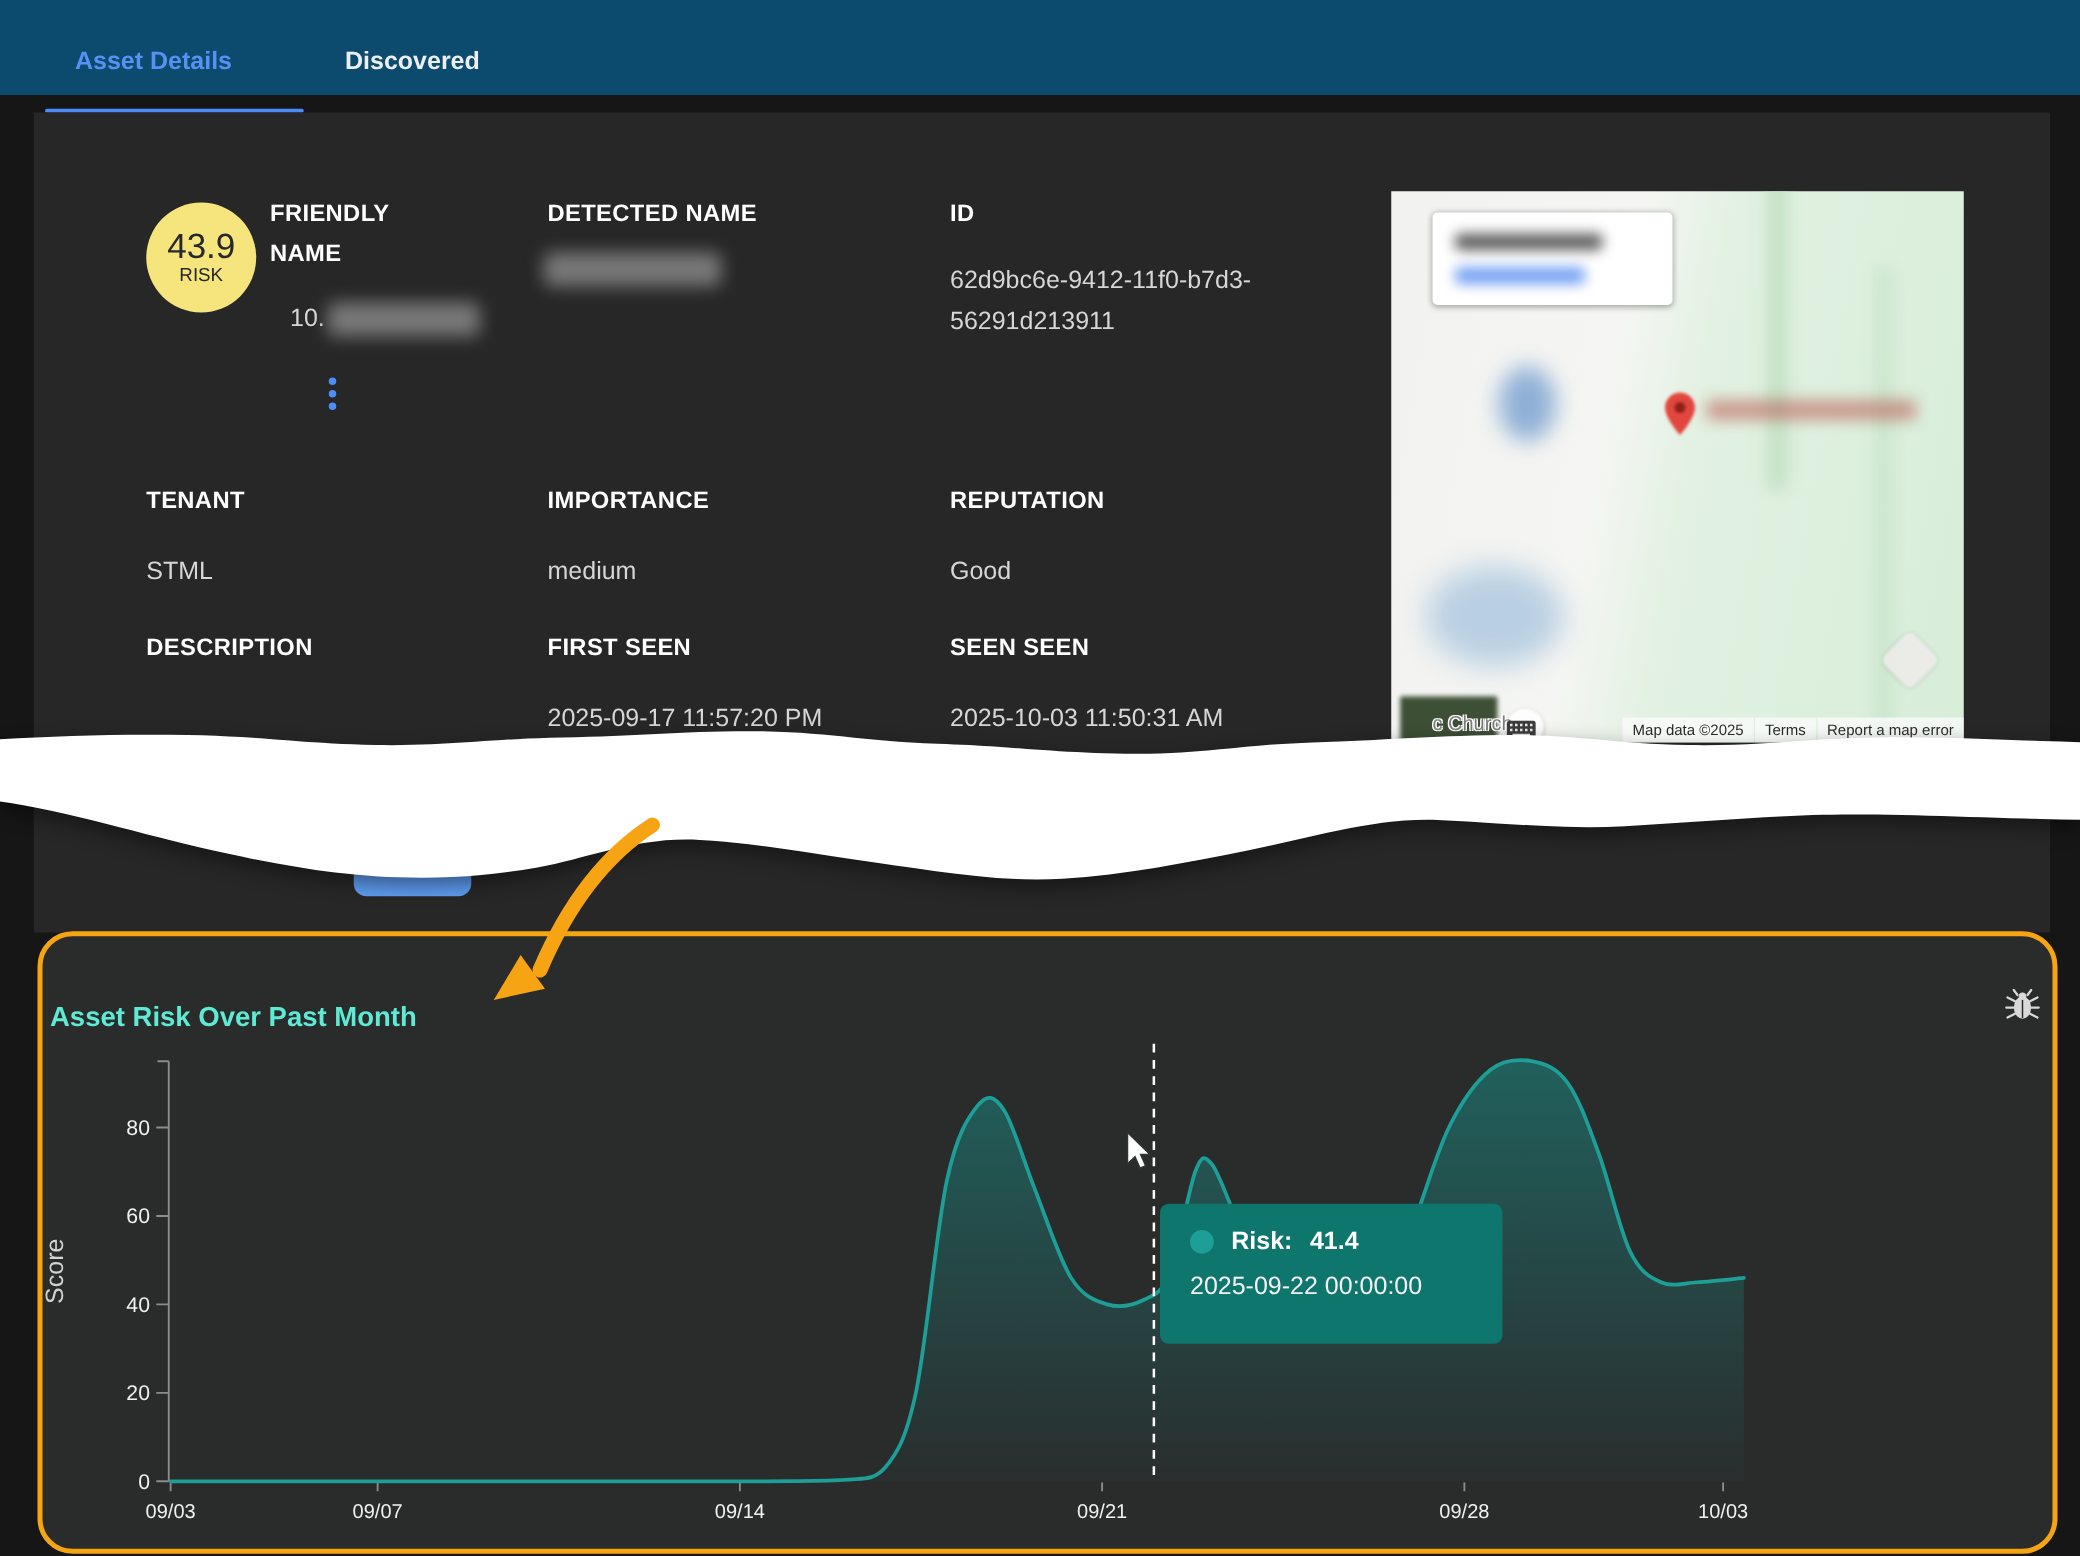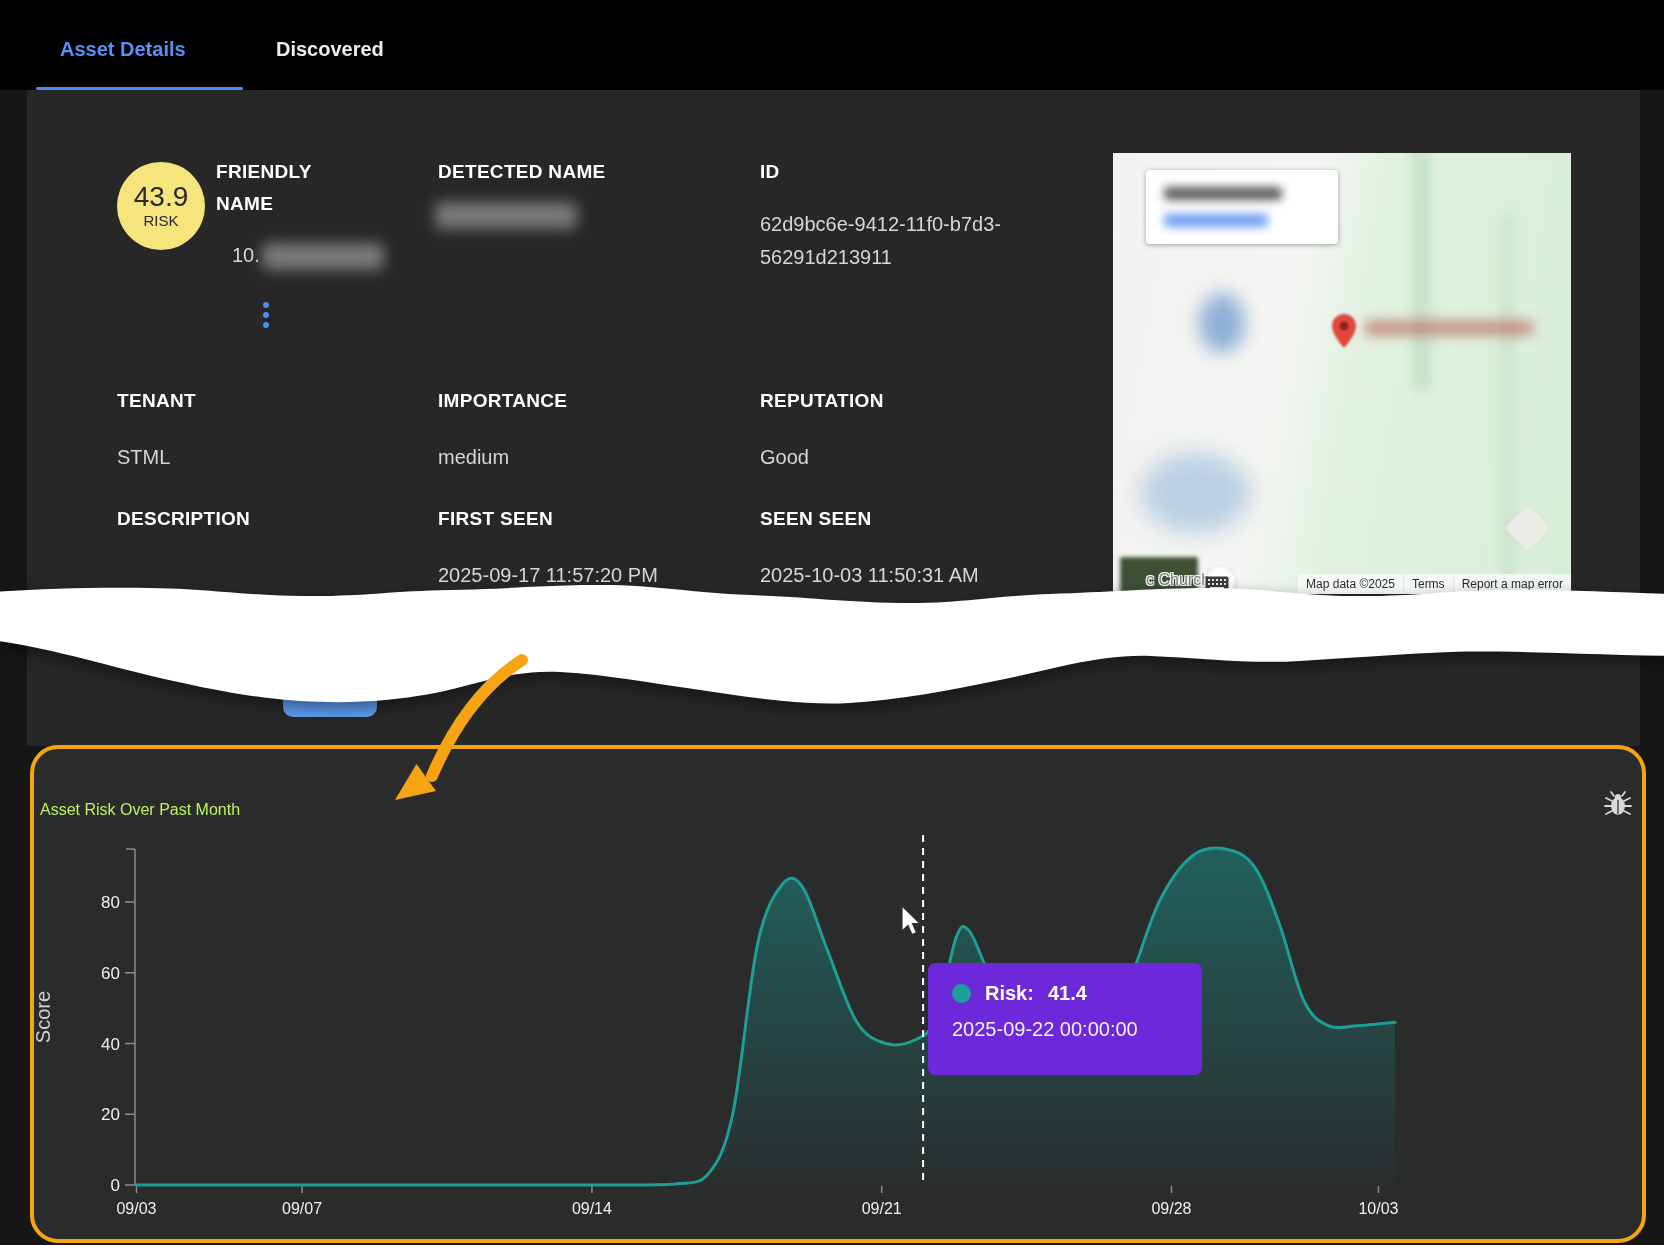--- a/index.html
+++ b/index.html
@@ -1,20 +1,20 @@
 <!DOCTYPE html>
 <html><head>
 <meta charset="utf-8">
 <style>
   html,body{margin:0;padding:0;background:#101010;}
   .stage{position:relative;width:1664px;height:1245px;overflow:hidden;
          background:#161616;font-family:"Liberation Sans",sans-serif;color:#e8e8e8;}
 
   
-  .tabbar{position:absolute;left:0;top:0;width:100%;height:90px;background:#000000;}
+  .tabbar{position:absolute;left:0;top:0;width:100%;height:76px;background:#0c4a6e;}
   .tab{position:absolute;top:38px;font-size:20px;font-weight:600;cursor:pointer;}
   .tab.active{color:#5691f3;}
   .tab.inactive{color:#eceff1;}
   .tab-underline{position:absolute;left:36px;top:87px;width:207px;height:3px;background:#4b8bf5;border-radius:2px;}
 
   
   .asset-panel{position:absolute;left:27px;top:90px;width:1613px;height:656px;background:#272727;}
   .risk-circle{position:absolute;left:90px;top:72px;width:88px;height:88px;border-radius:50%;
                background:#f6e47c;display:flex;flex-direction:column;align-items:center;justify-content:center;}
   .risk-score{font-size:28px;font-weight:500;color:#26282b;line-height:28px;}
@@ -51,30 +51,30 @@
   
   .btn{position:absolute;background:#5f9df2;border-radius:10px;border:none;cursor:pointer;
        font-family:"Liberation Sans",sans-serif;font-size:20px;color:#1d2a3a;font-weight:500;}
 
   
   .wave{position:absolute;left:0;top:565px;width:1664px;height:170px;z-index:30;pointer-events:none;}
 
   
   .chart-section{position:absolute;left:30px;top:745px;width:1616px;height:498px;box-sizing:border-box;
                  background:#2a2b2b;border:4px solid #f6a512;border-radius:28px;z-index:10;}
-  .chart-title{position:absolute;left:6px;top:52px;font-size:16px;font-weight:400;color:#bef264;}
+  .chart-title{position:absolute;left:6px;top:52px;font-size:22px;font-weight:700;color:#5eead4;}
   .legend-box{position:absolute;left:1409px;top:50px;width:170px;}
   .legend-row1{display:flex;align-items:center;gap:7px;font-size:19px;color:#ededed;cursor:pointer;}
   .legend-arrow{width:20px;height:20px;border-radius:50%;background:#fff;color:#141414;font-size:12px;
                 display:flex;align-items:center;justify-content:center;}
   .legend-row2{display:flex;align-items:center;margin-top:9px;font-size:19px;color:#fff;cursor:pointer;}
   .legend-dot{width:17px;height:17px;border-radius:50%;background:#17807a;margin-right:2px;}
   .bug{position:absolute;left:1570px;top:42px;cursor:pointer;}
   .chart-svg{position:absolute;left:0;top:0;}
-  .tooltip{position:absolute;left:894px;top:214px;width:274px;height:112px;background:#6d28d9;border-radius:7px;
+  .tooltip{position:absolute;left:894px;top:214px;width:274px;height:112px;background:#0f766e;border-radius:7px;
            box-sizing:border-box;padding:19px 24px;z-index:15;}
   .tt-row1{display:flex;align-items:center;gap:14px;font-size:20px;font-weight:600;color:#fff;}
   .tt-dot{width:19px;height:19px;border-radius:50%;background:#1d9e96;}
   .tt-row2{margin-top:13px;font-size:20px;color:#f2f2f2;}
 
   .arrow-annot{position:absolute;left:370px;top:638px;z-index:40;pointer-events:none;}
   .cursor{position:absolute;left:900px;top:905px;z-index:50;pointer-events:none;}
 </style>
 </head>
 <body>

